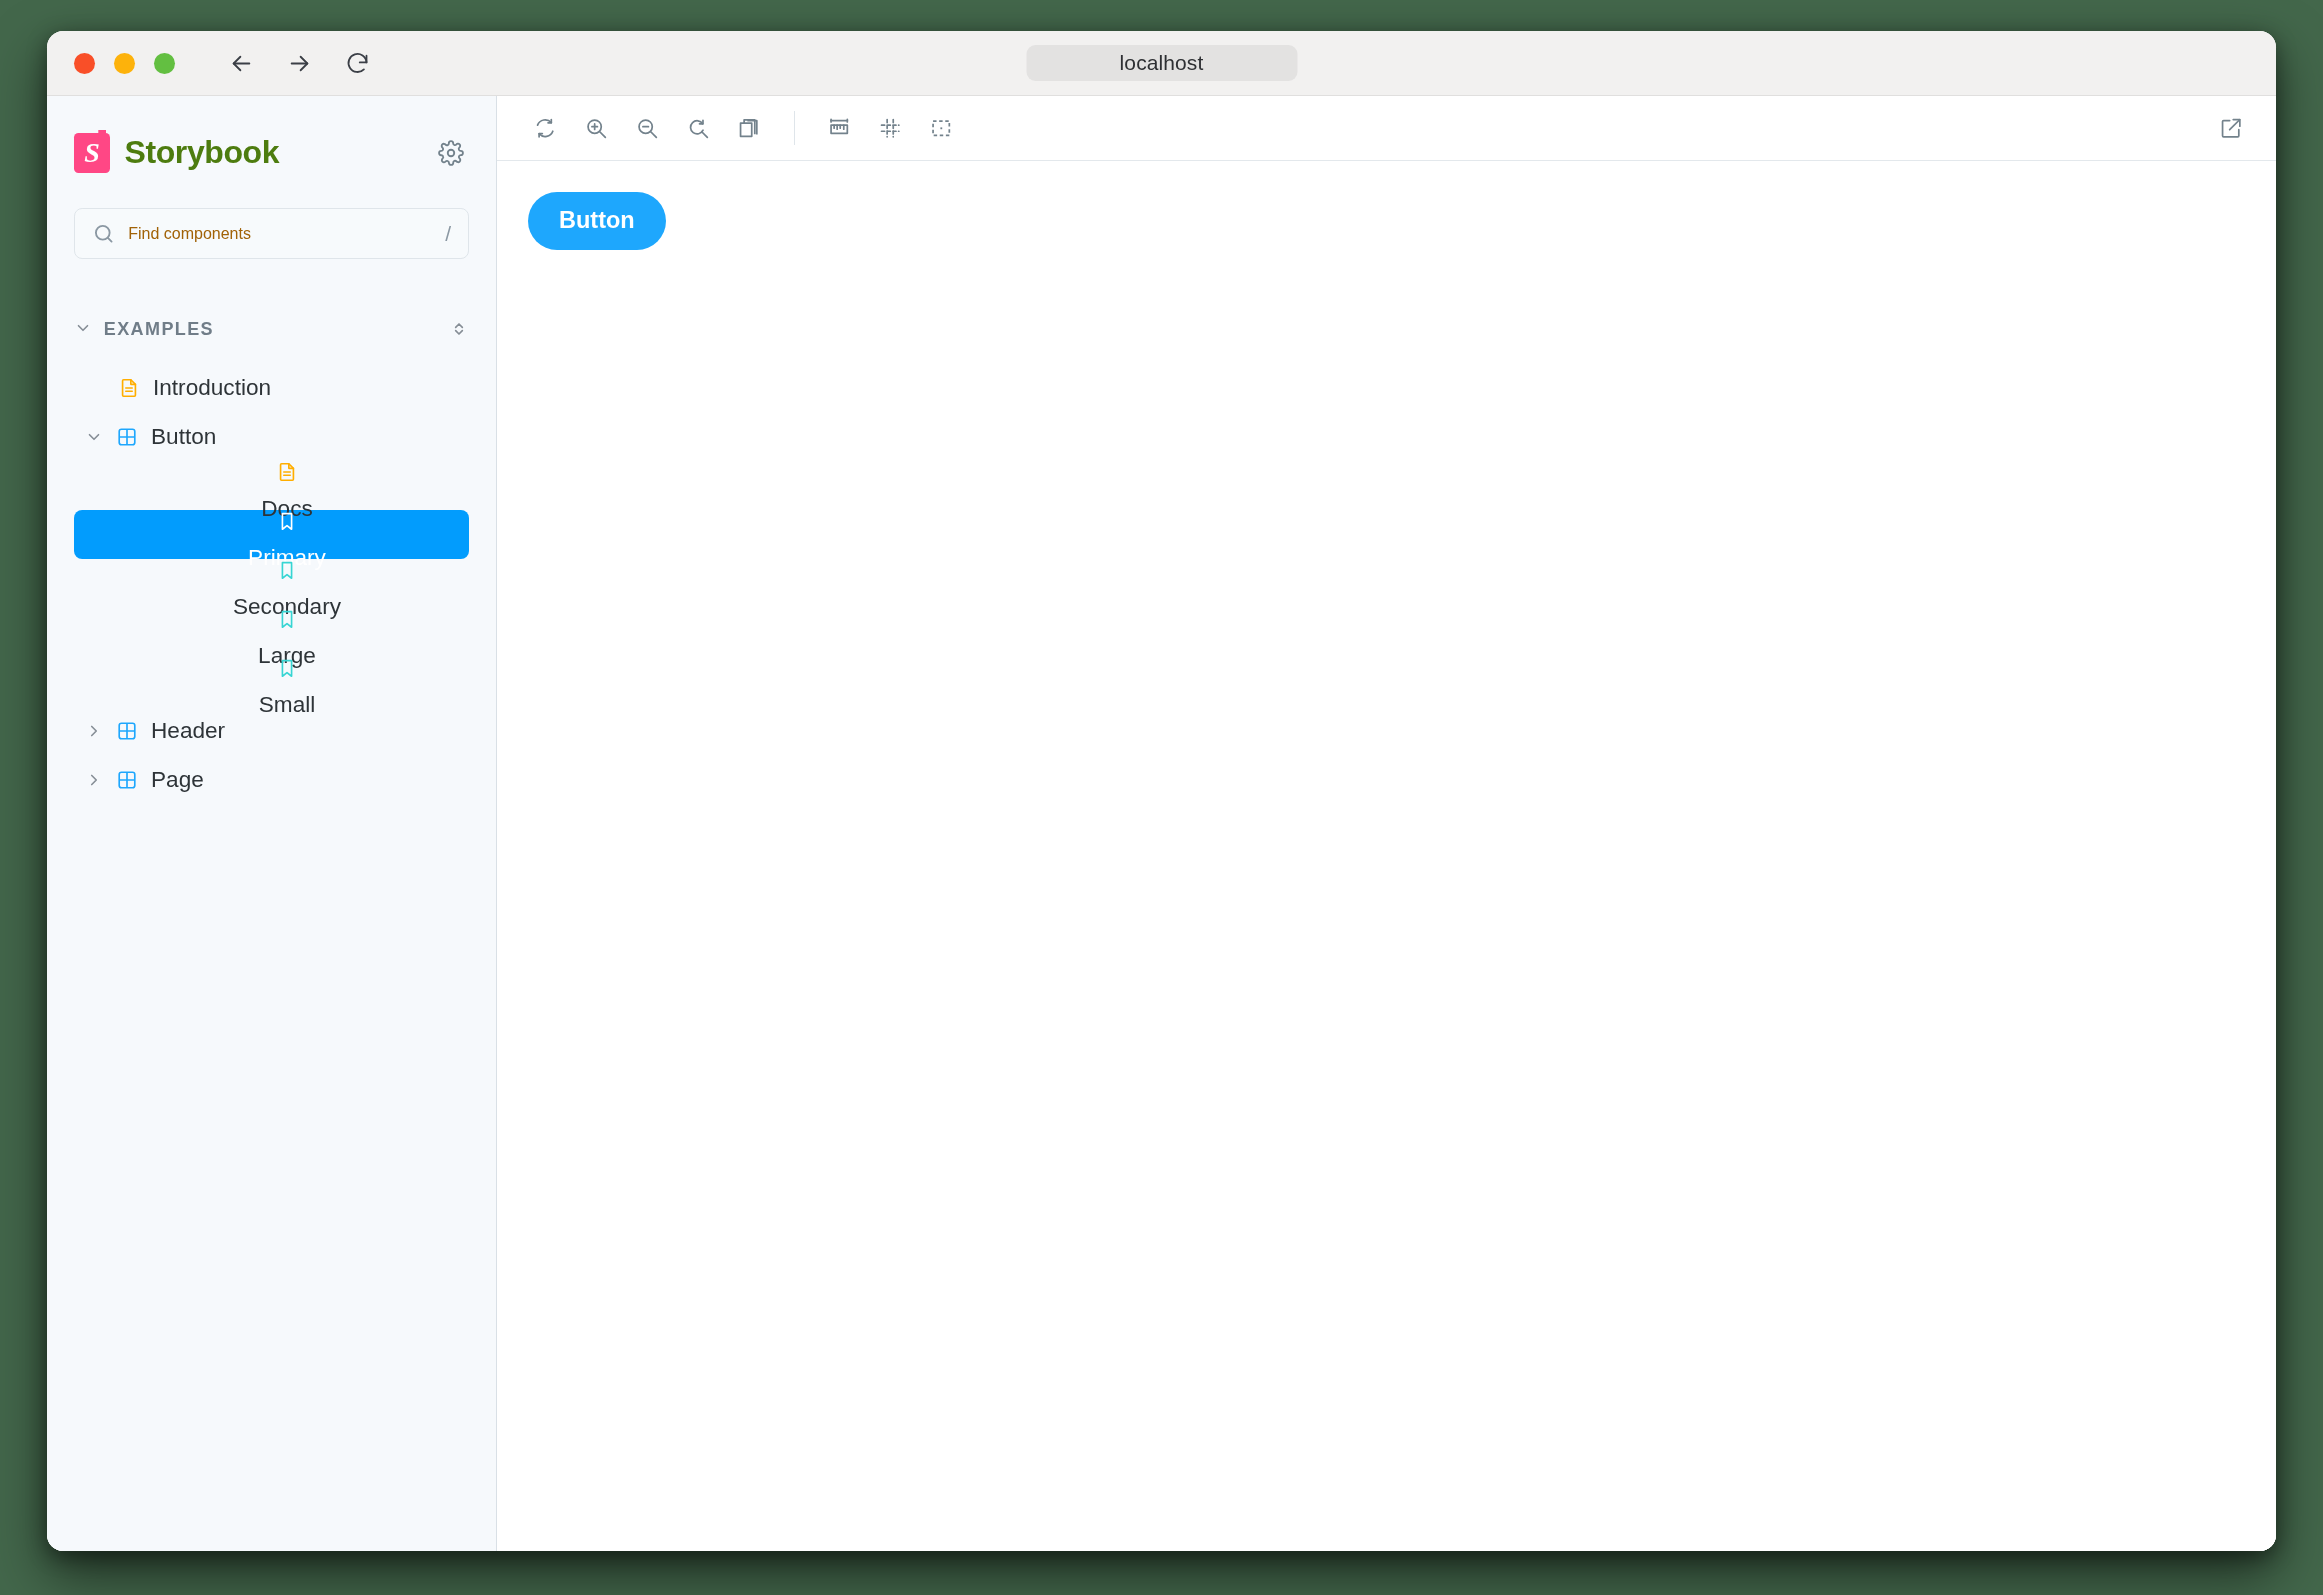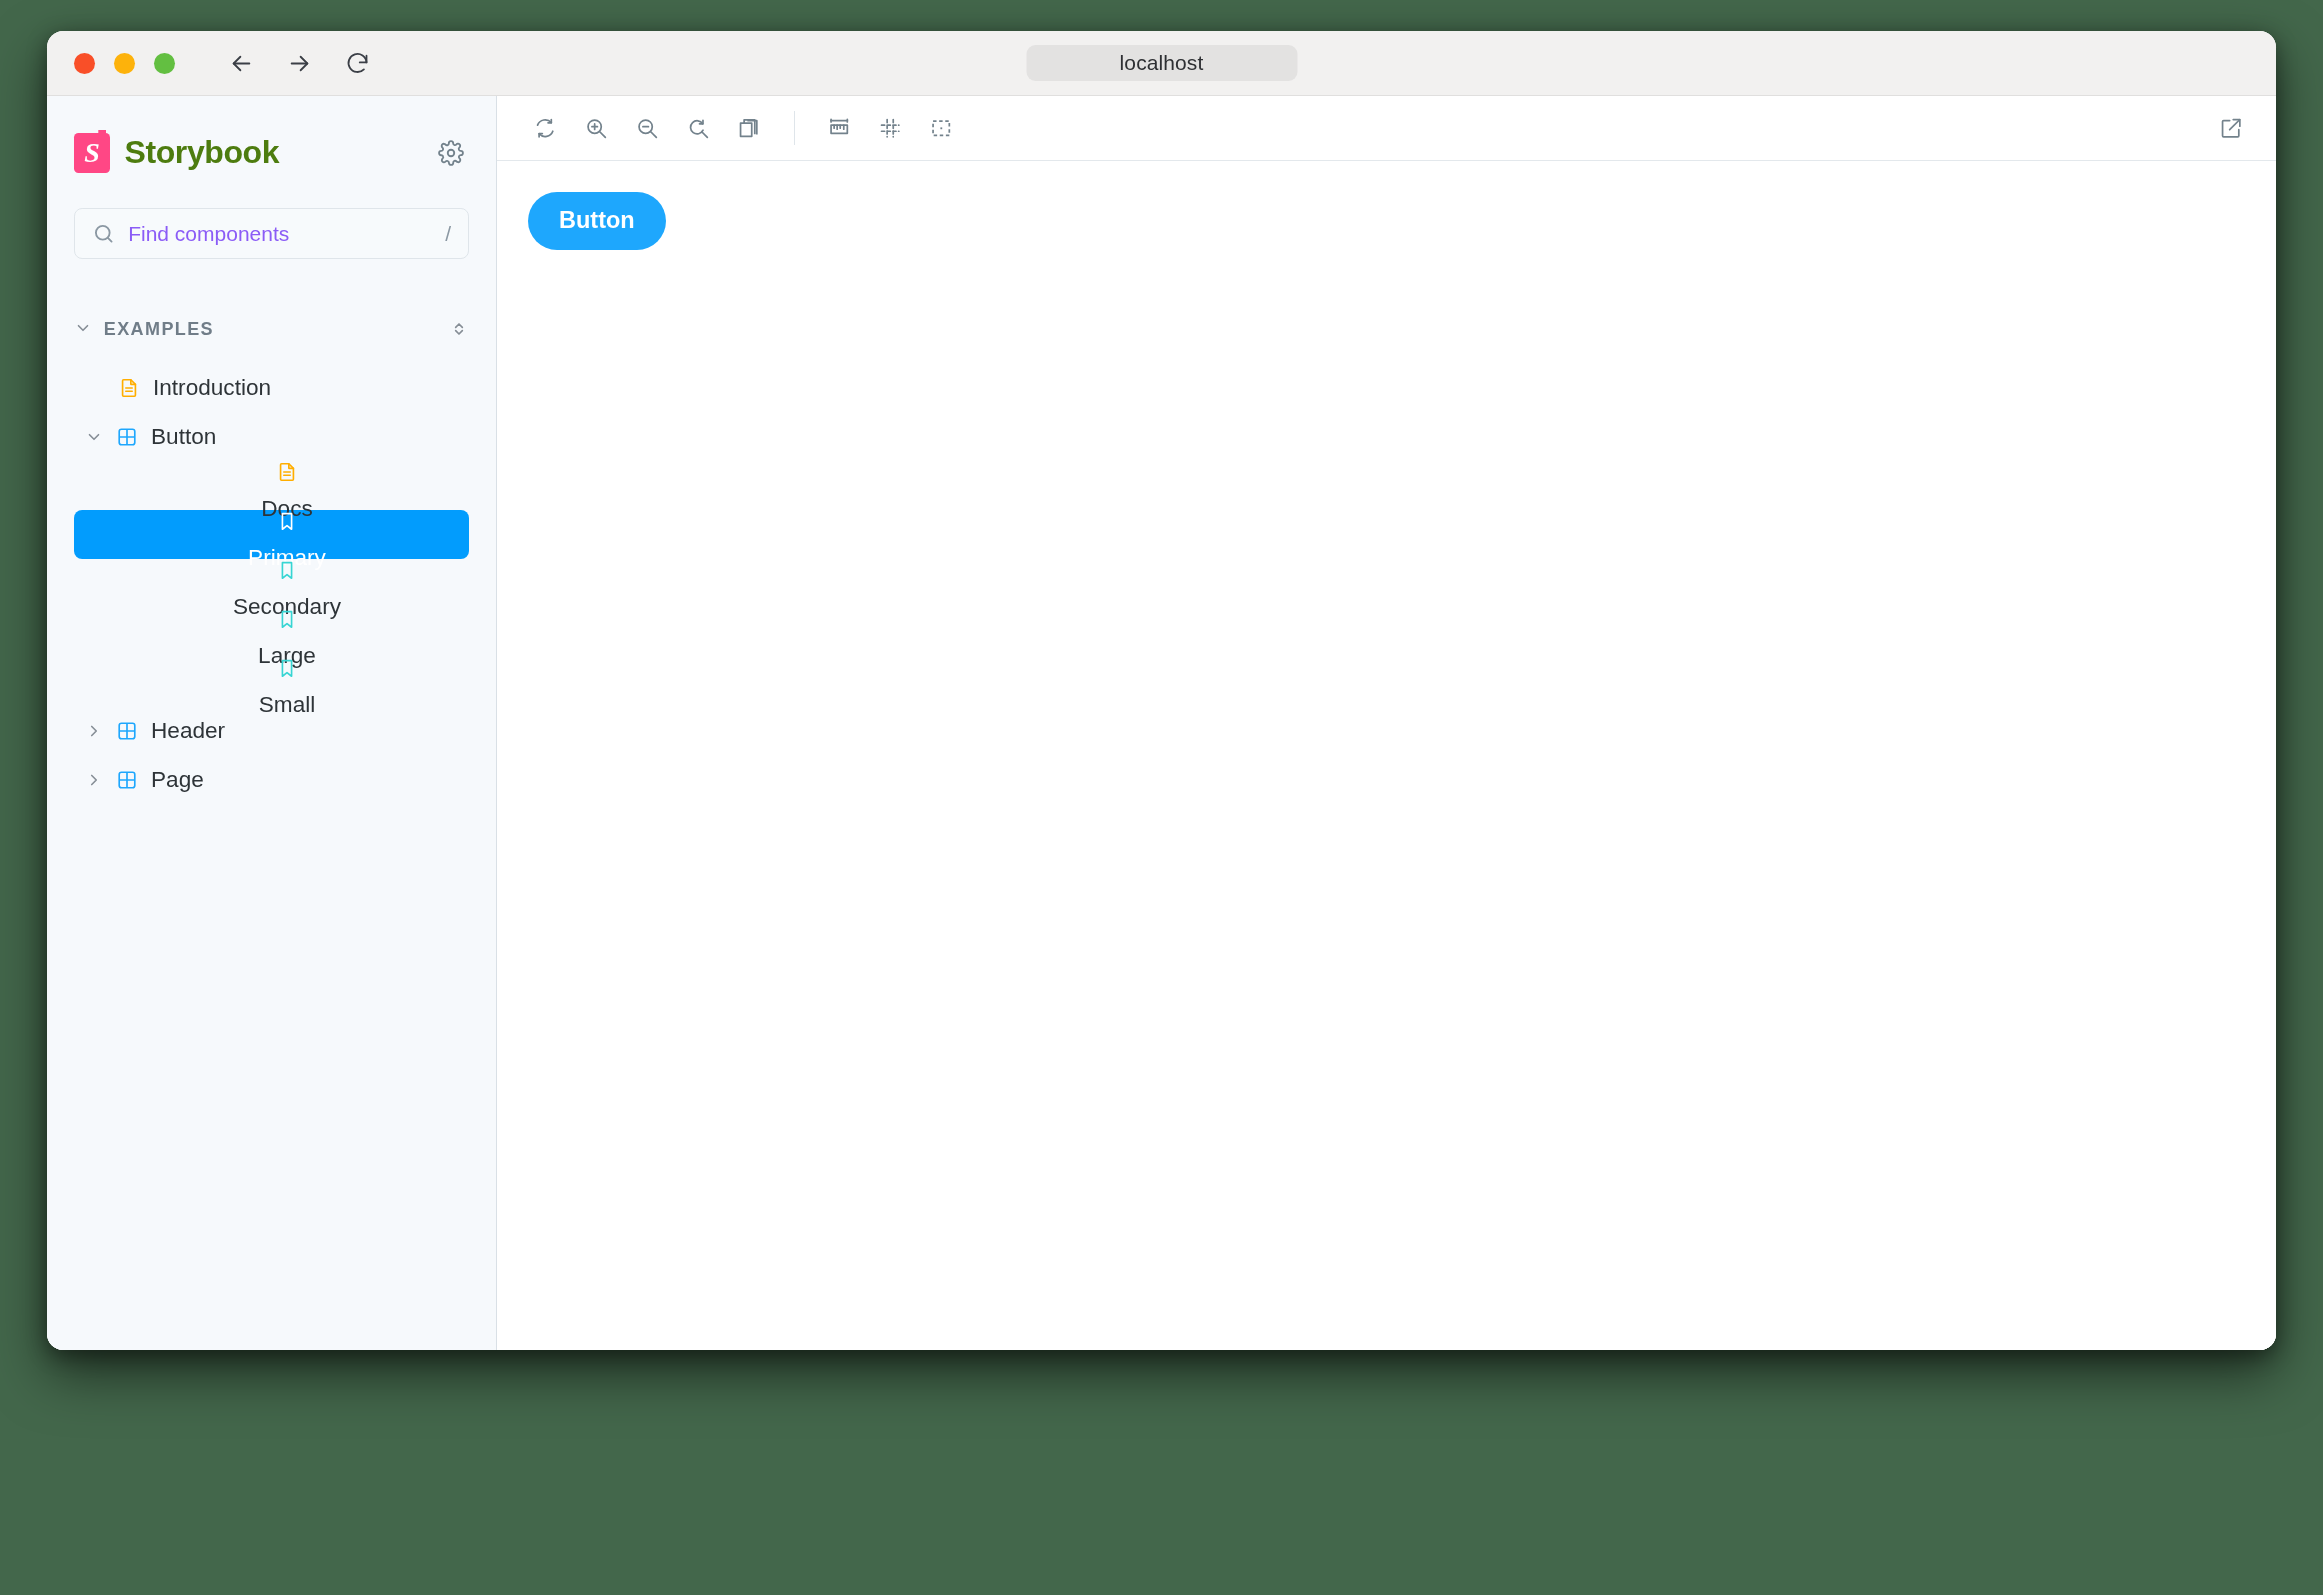--- a/index.html
+++ b/index.html
@@ -11,21 +11,21 @@
     background: #43674b;
     font-family: "Liberation Sans", sans-serif;
   }
 
   
   .browser-window {
     position: absolute;
     left: 47px;
     top: 31px;
     width: 2229px;
-    height: 1319px;
+    height: 1520px;
     background: #ffffff;
     border-radius: 16.3px;
     box-shadow: 0 23.5px 54px rgba(0,0,0,0.55), 0 5.4px 20px rgba(0,0,0,0.40);
     overflow: hidden;
     display: flex;
     flex-direction: column;
   }
 
   .titlebar {
     height: 65px;
@@ -142,22 +142,22 @@
     border-radius: 8.1px;
     display: flex;
     align-items: center;
     padding: 0 17px;
     gap: 12.7px;
     margin-bottom: 51px;
   }
   .search-box .search-icon { color: #8b98a3; display: flex; flex: 0 0 auto; }
   .search-placeholder {
     flex: 1 1 auto;
-    font-size: 21px;
-    color: #8b5cf6;
+    font-size: 16px;
+    color: #a16207;
   }
   .search-kbd { font-size: 21px; color: #8b98a3; }
 
   
   .tree-root-row {
     display: flex;
     align-items: center;
     justify-content: space-between;
     height: 38px;
     margin-bottom: 15.4px;

